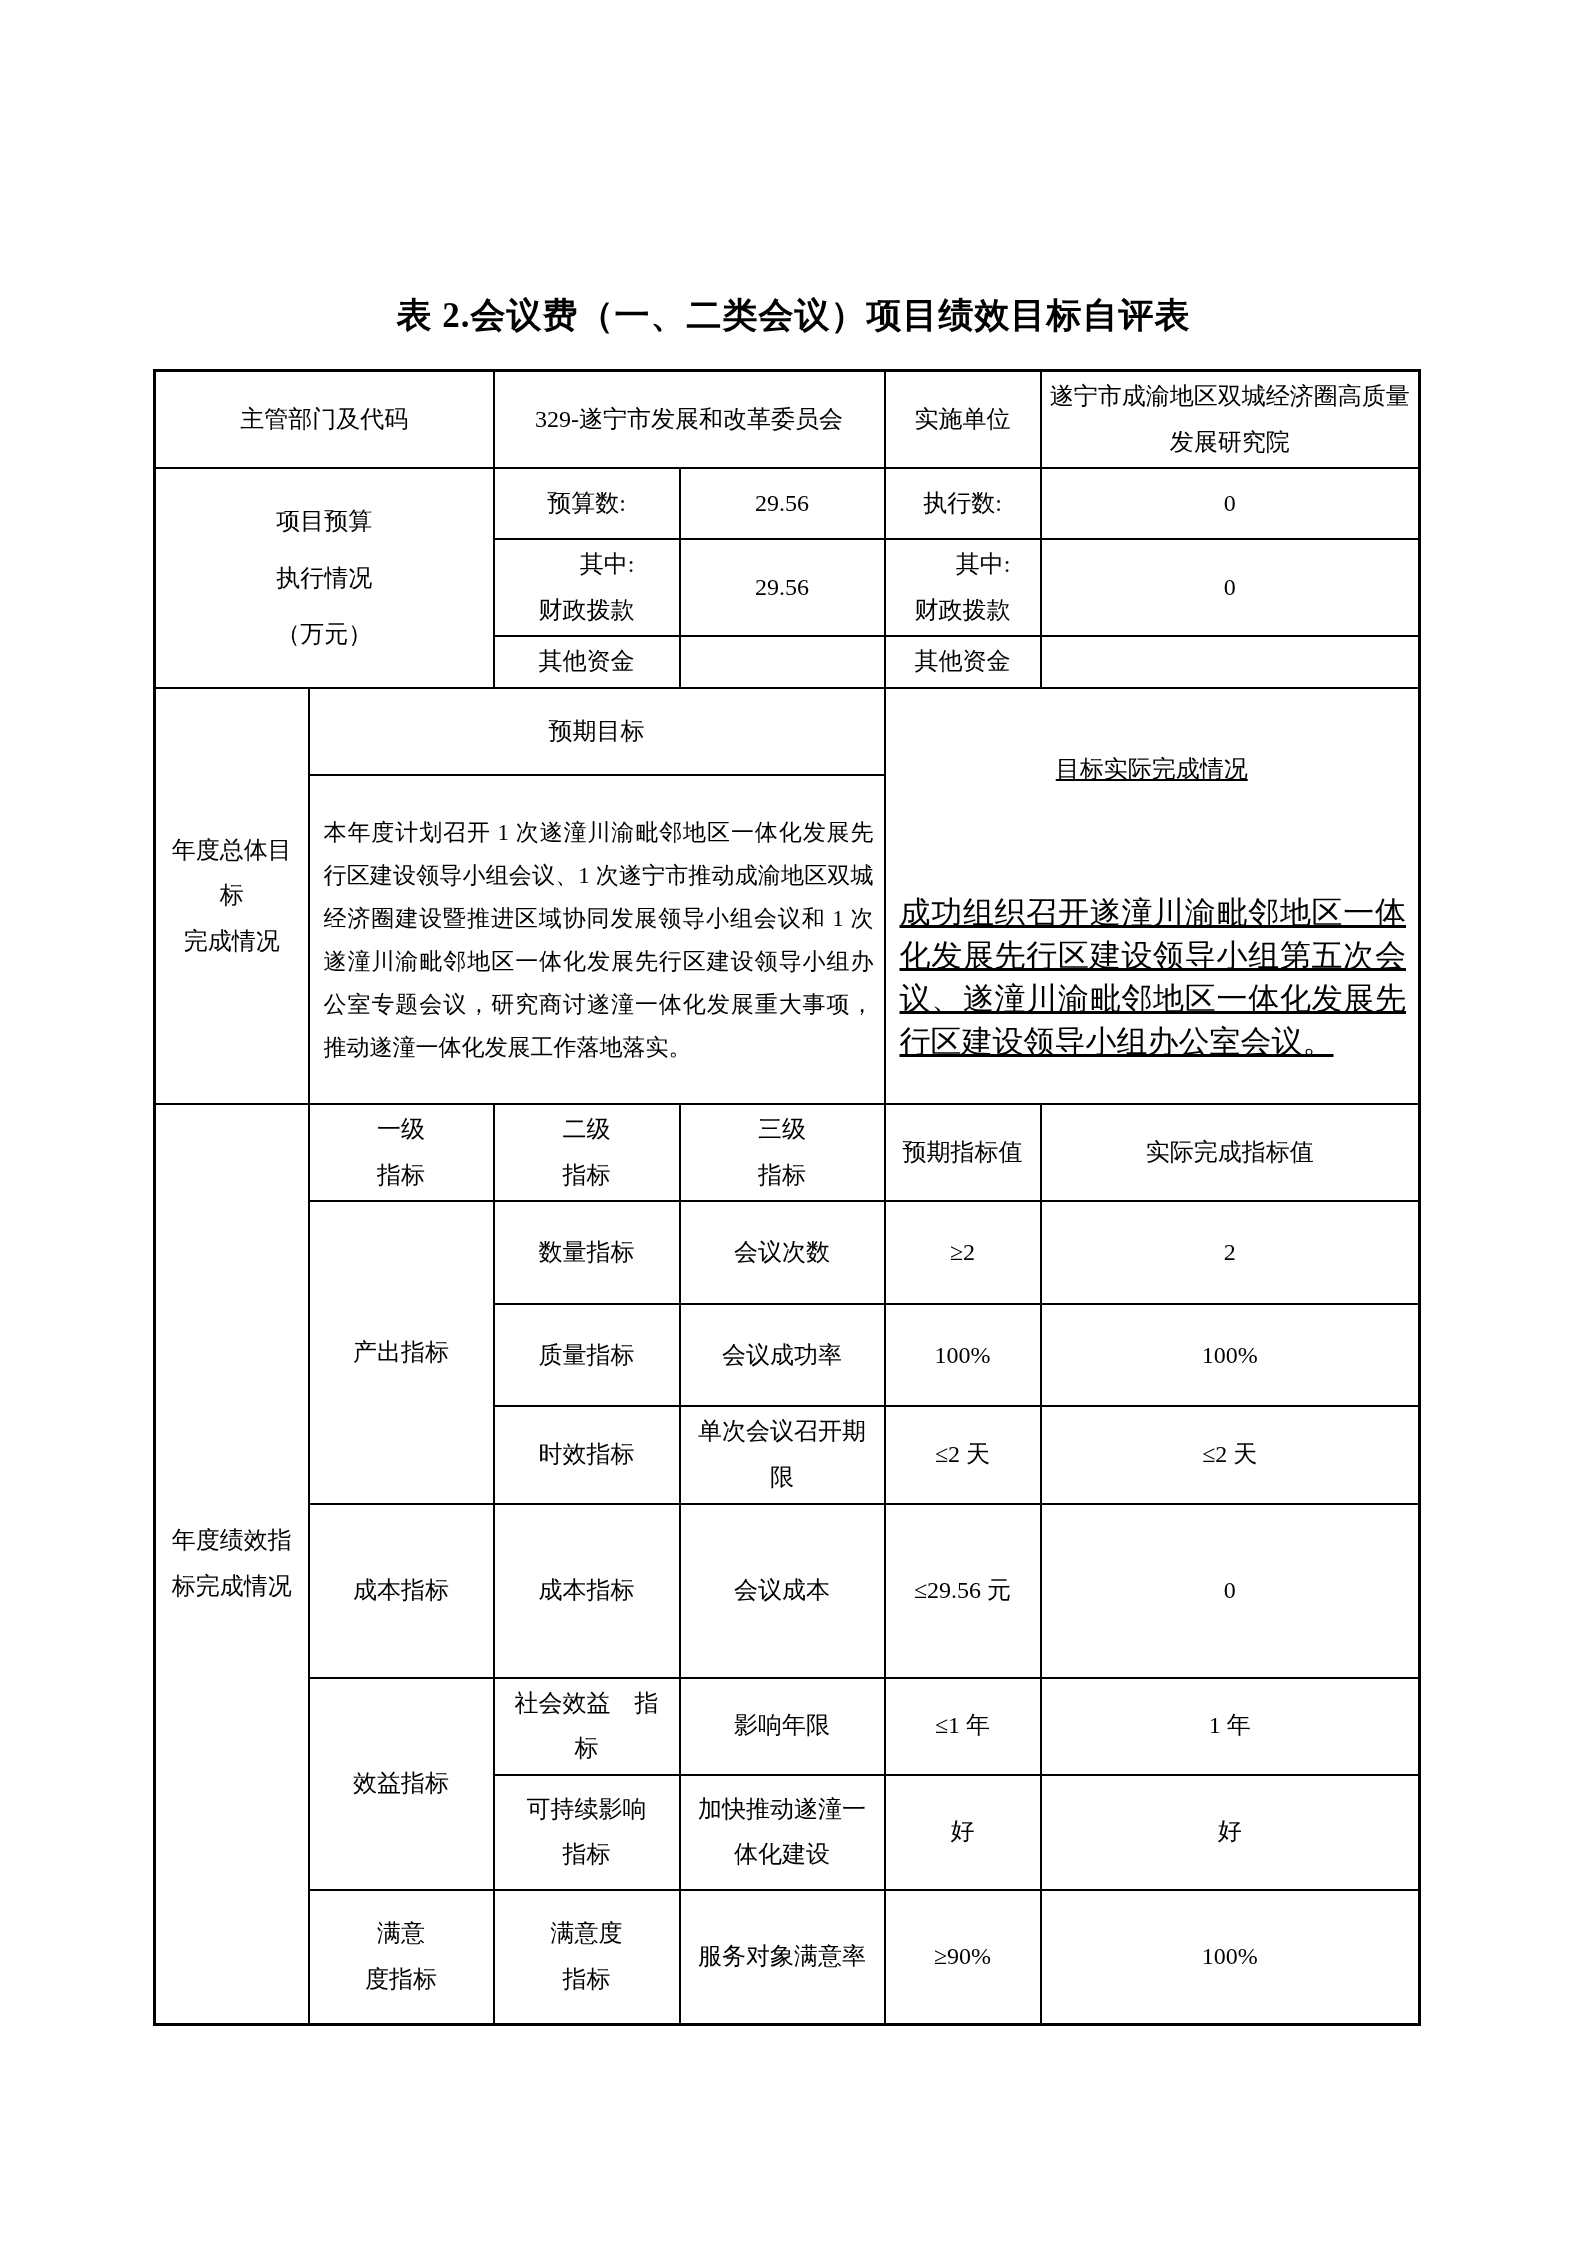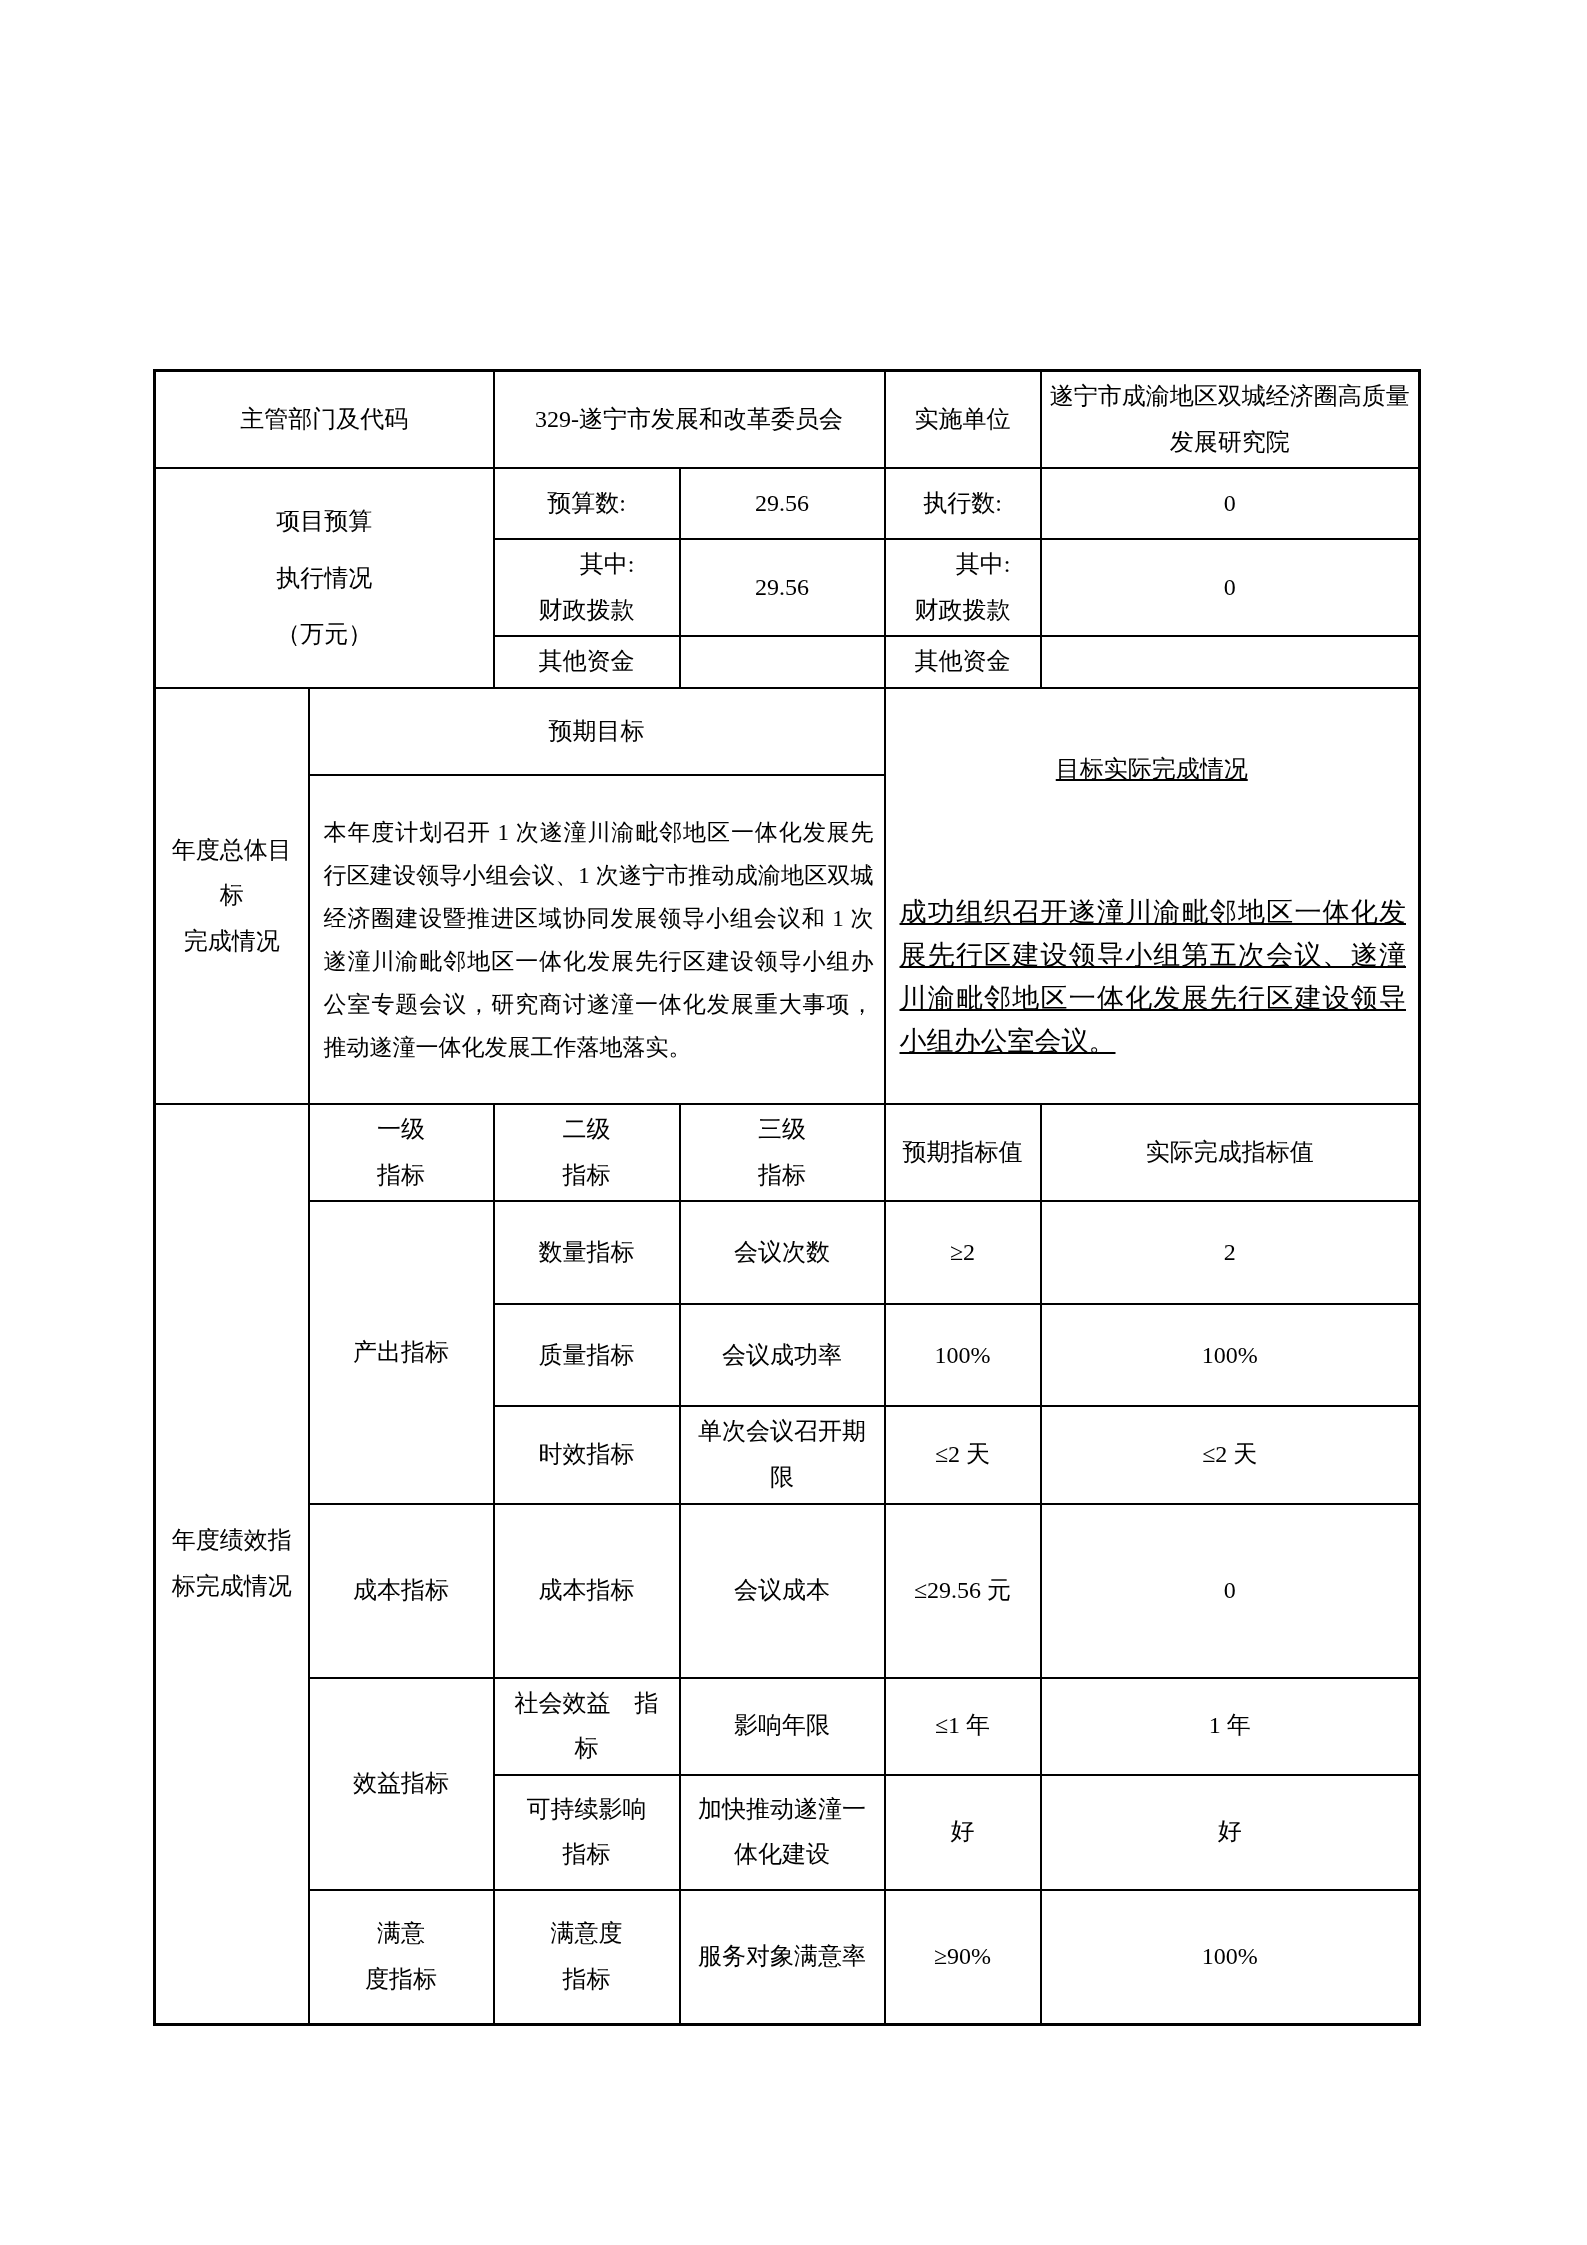--- a/index.html
+++ b/index.html
@@ -58,36 +58,37 @@
   .goal-merged-inner { display:flex; flex-direction:column; height:100%; min-height:323px; }
   .goal-actual-header {
     height:70px; flex:0 0 70px;
     display:flex; align-items:center; justify-content:center;
     font-size:24px;
   }
   .goal-actual-body {
     flex:1 1 auto;
     display:flex; align-items:center;
     text-align:justify; text-justify:inter-ideograph;
-    line-height:43px; font-size:27px;
+    line-height:43px; font-size:31px;
     padding:0 12px 0 14px;
   }
 
   .twoline { display:inline-block; text-align:right; }
 
   .page-number {
     position:absolute; top:2116px; left:0; width:100%;
     text-align:center; font-size:30px; letter-spacing:2px;
   }
 </style>
 </head>
 <body>
 
 <div class="page">
 
+  <div class="doc-title">表 2.会议费（一、二类会议）项目绩效目标自评表</div>
 
   <table class="main-table">
     <colgroup>
       <col style="width:154px">
       <col style="width:185px">
       <col style="width:186px">
       <col style="width:205px">
       <col style="width:156px">
       <col style="width:379px">
     </colgroup>

